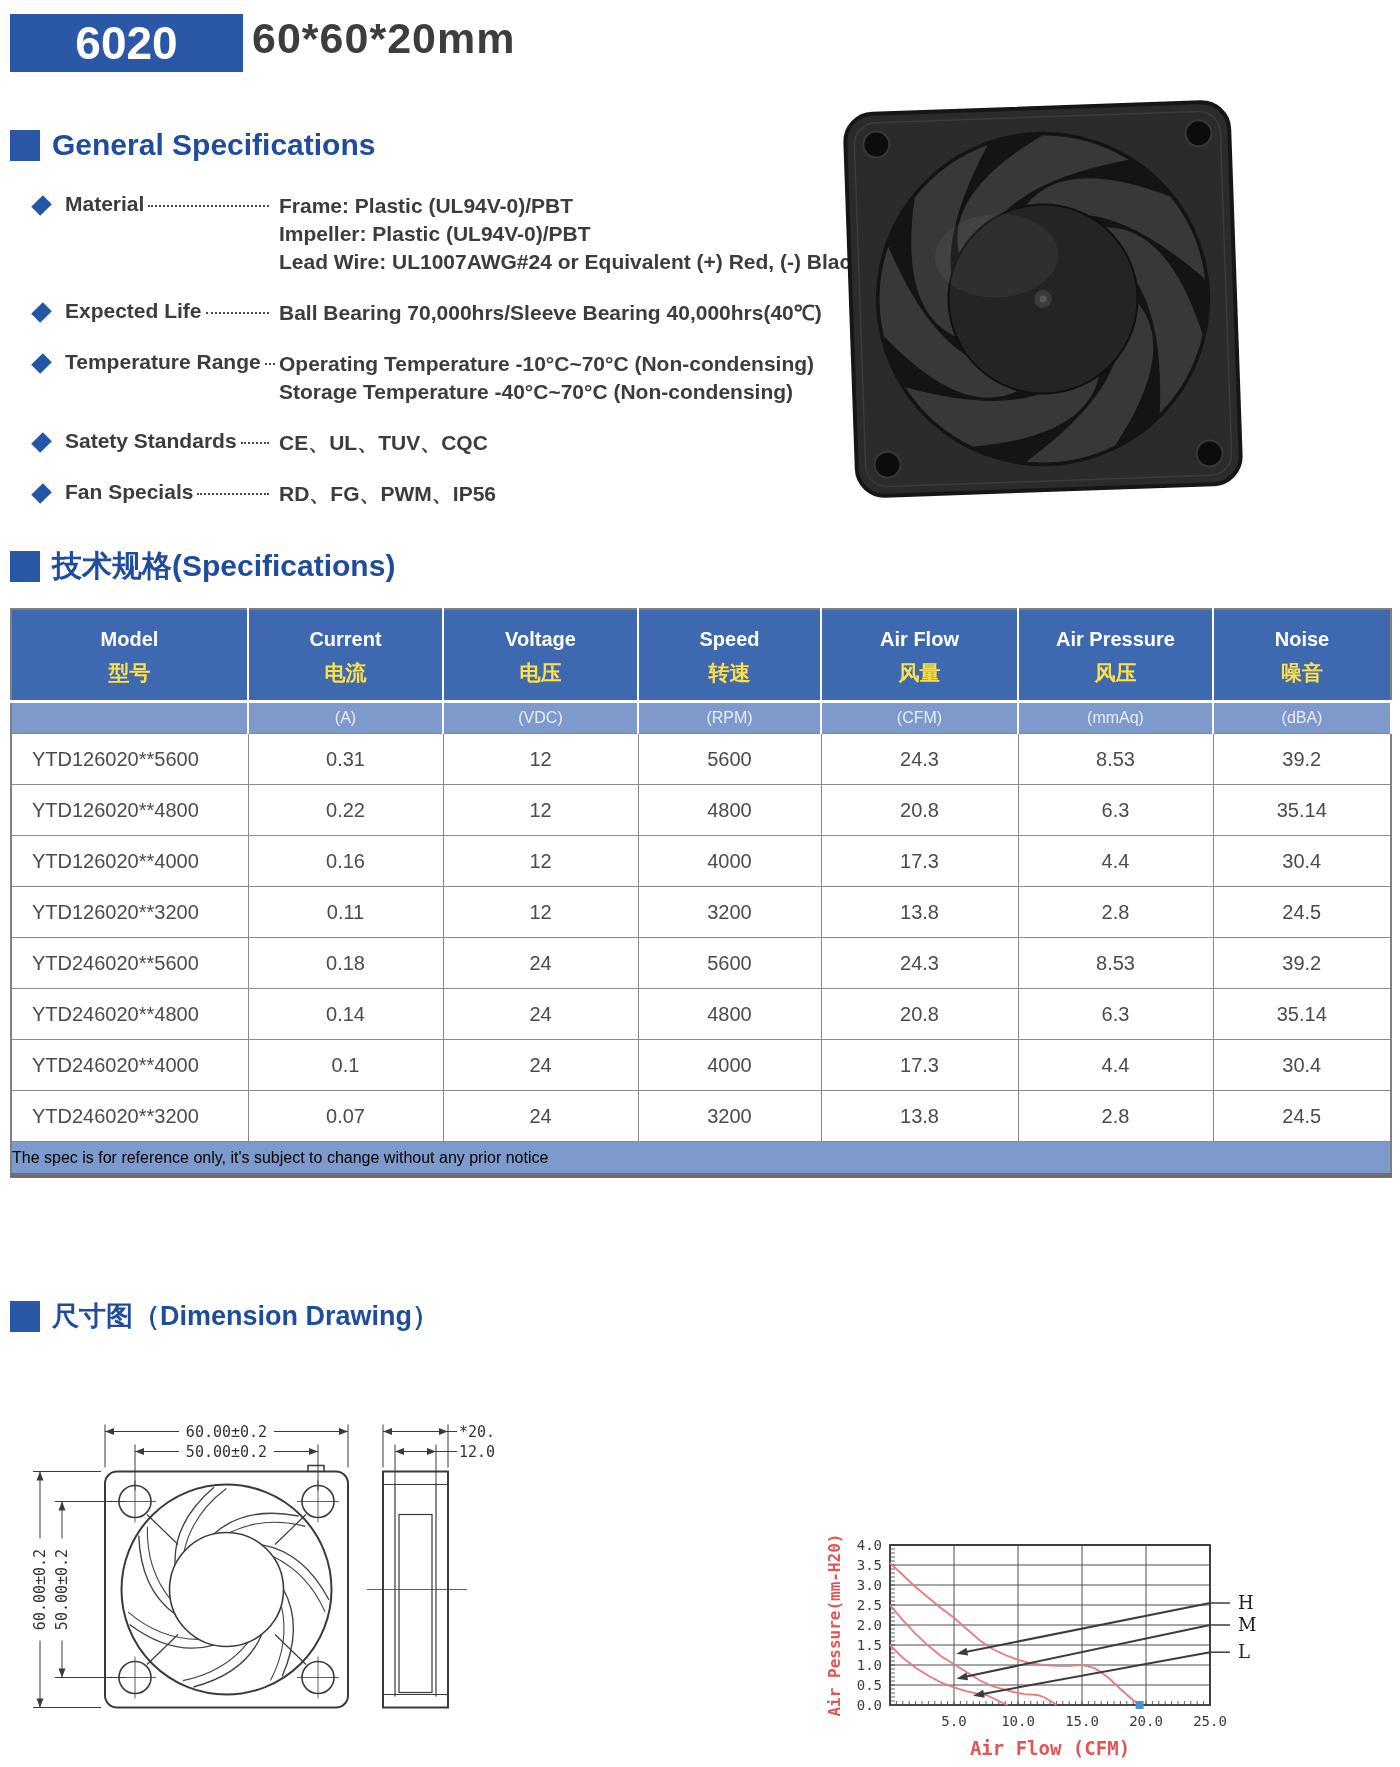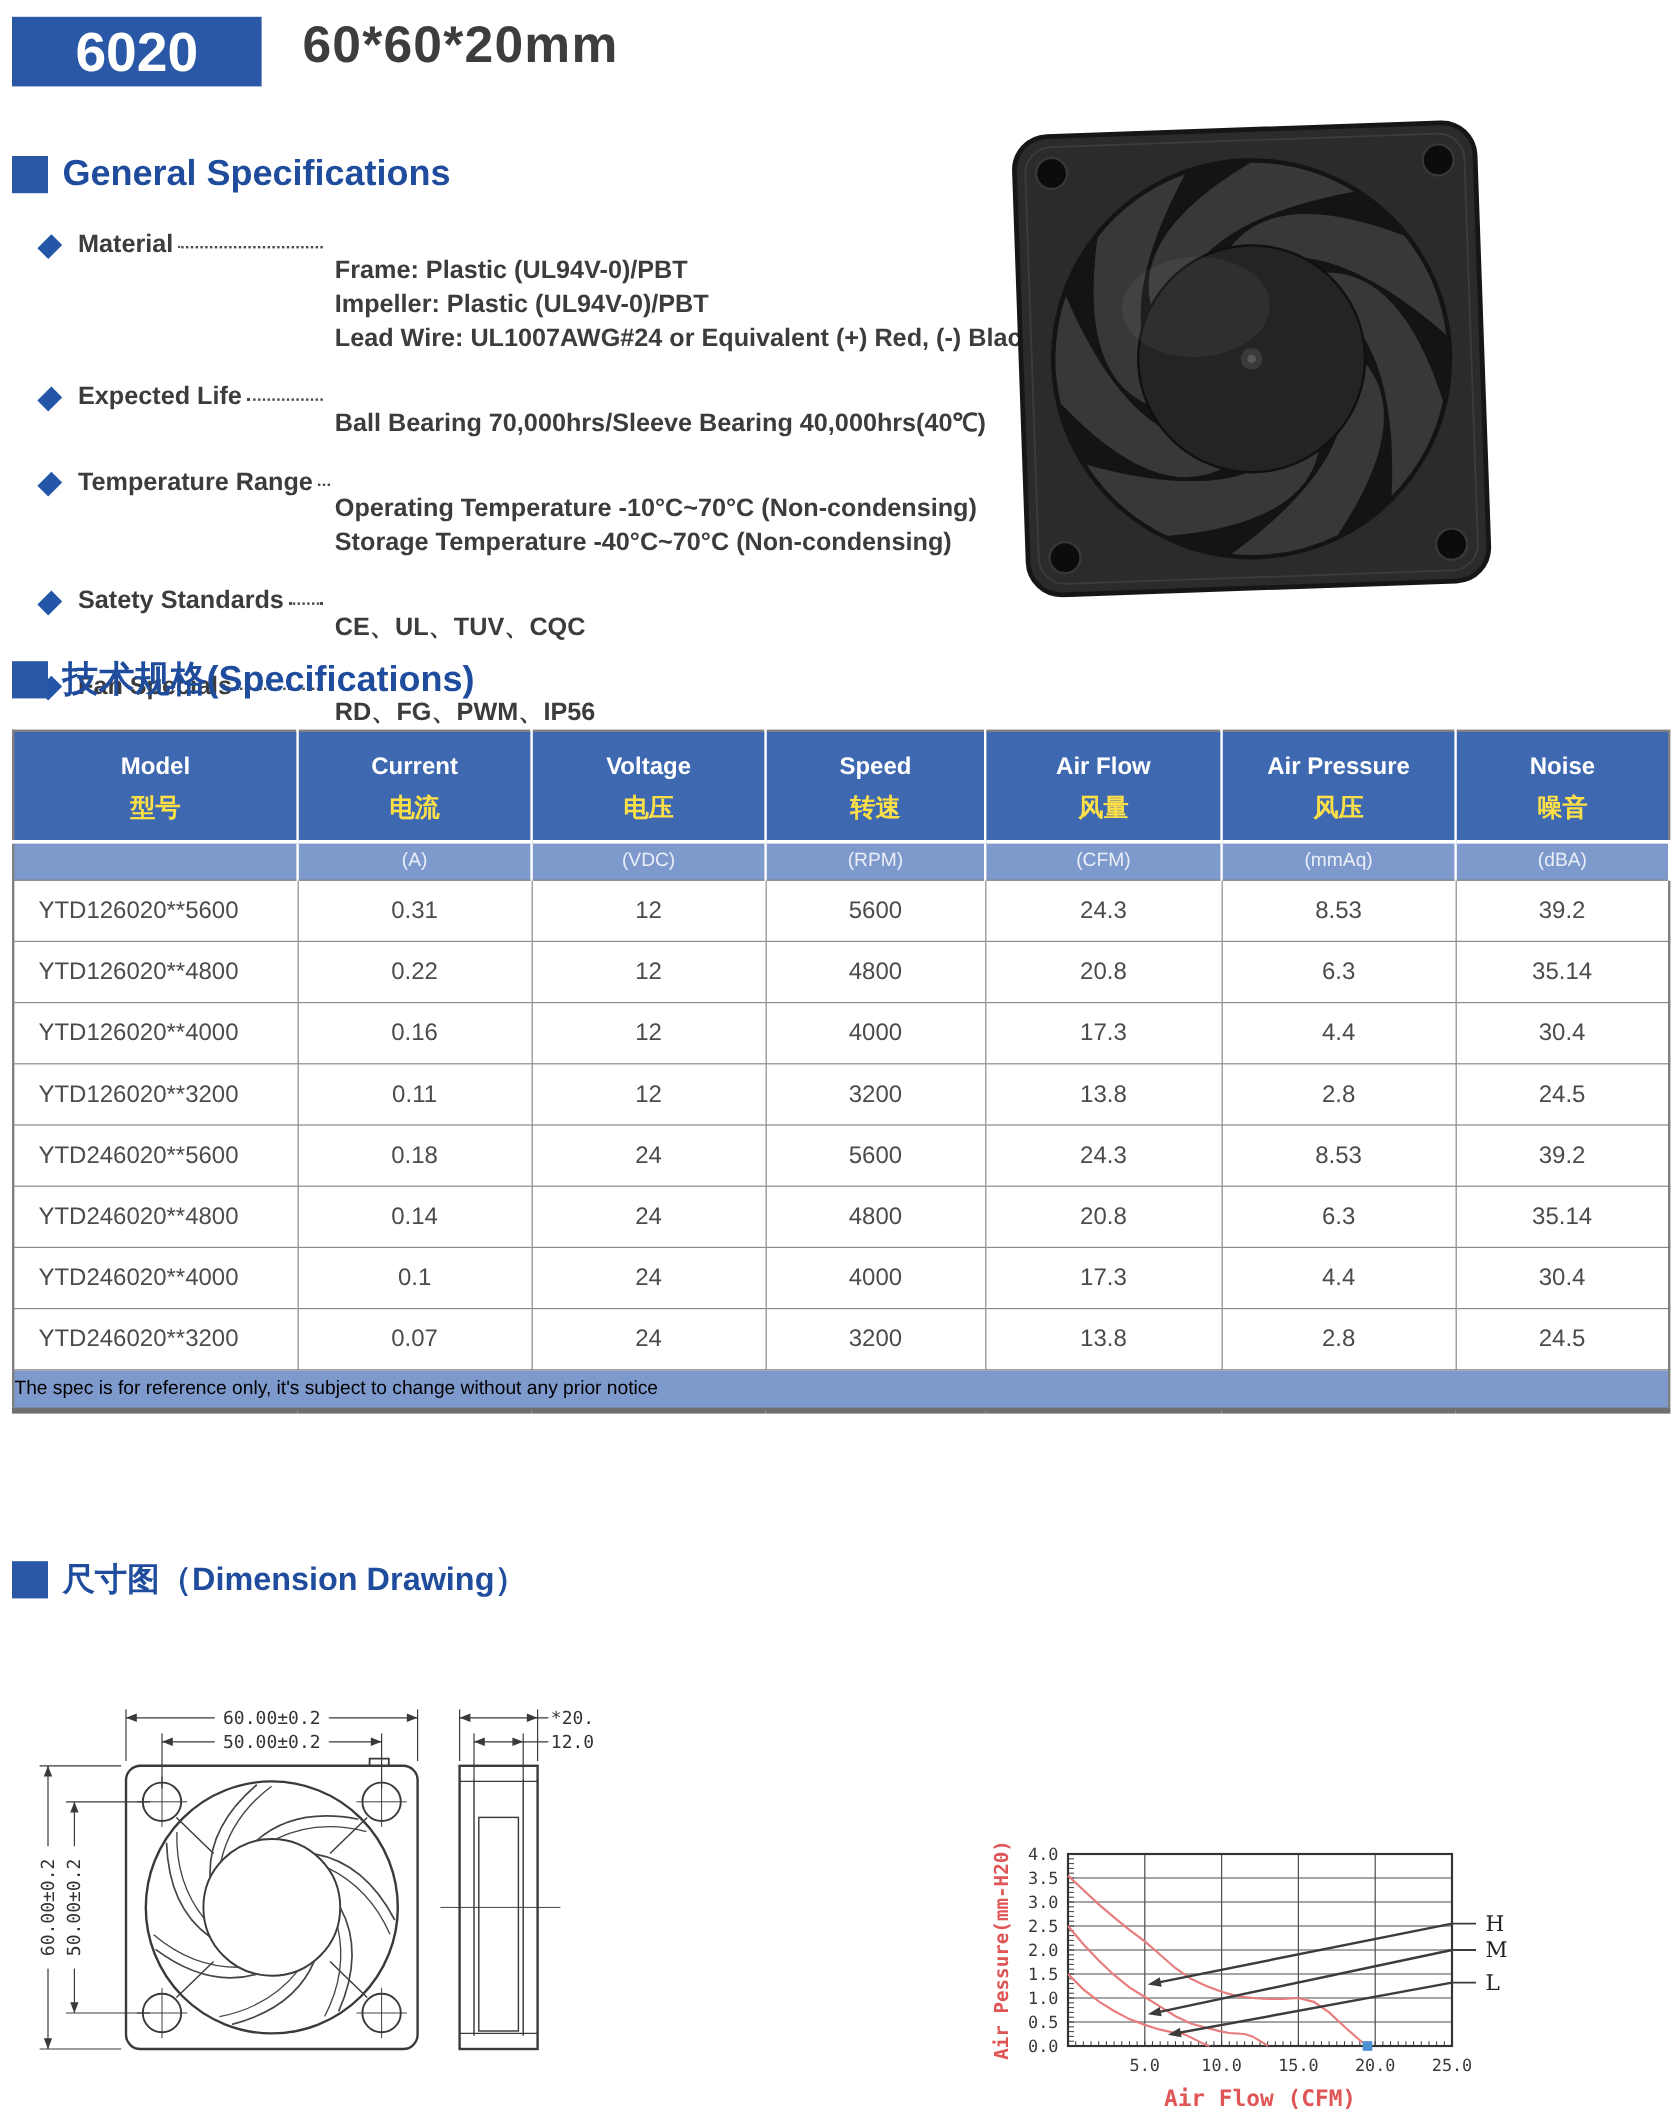--- a/index.html
+++ b/index.html
@@ -1,21 +1,21 @@
 <!DOCTYPE html>
 <html><head>
 <meta charset="utf-8">
 <title>6020 Fan Datasheet</title>
 <style>
   html,body{margin:0;padding:0;background:#fff;}
   .page{position:relative;width:1400px;height:1767px;background:#ffffff;
         font-family:"Liberation Sans",sans-serif;overflow:hidden;}
 
   
-  .badge{position:absolute;left:10px;top:14px;width:208px;height:58px;background:#2b58a6;
+  .badge{position:absolute;left:10px;top:14px;width:233px;height:58px;background:#2b58a6;
          display:flex;align-items:center;justify-content:center;color:#fff;
          font-size:46px;font-weight:700;}
   .size-title{position:absolute;left:252px;top:14px;font-size:43px;font-weight:700;
               color:#3d3d3d;letter-spacing:1px;}
 
   
   .sec-head{position:absolute;display:flex;align-items:center;}
   .sq{width:30px;height:31px;background:#2b58a6;margin-right:12px;flex:none;}
   .sec-title{font-size:30px;font-weight:700;color:#1f4c9c;white-space:nowrap;}
   .sec-title.small{font-size:27px;}
@@ -26,21 +26,21 @@
   #pq-head{left:718px;top:1298px;}
 
   
   #spec-list{position:absolute;left:32px;top:192px;width:800px;}
   .spec-item{display:flex;align-items:flex-start;margin-bottom:23px;}
   .diamond{flex:none;width:15px;height:15px;background:#2456a8;
            transform:rotate(45deg) scale(0.85,1.1);margin:6px 16px 0 2px;}
   .label-wrap{flex:none;width:208px;display:flex;align-items:flex-start;}
   .spec-label{font-size:21px;font-weight:700;color:#3c3c3c;white-space:nowrap;}
   .leader{flex:1;height:13px;border-bottom:2px dotted #4a4a4a;margin:0 4px;min-width:10px;}
-  .spec-values{font-size:21px;font-weight:700;color:#3c3c3c;padding-left:6px;margin-top:20px;}
+  .spec-values{font-size:21px;font-weight:700;color:#3c3c3c;padding-left:6px;}
   .spec-value-line{line-height:28px;white-space:nowrap;}
 
   
   #fan-photo{position:absolute;left:828px;top:100px;width:430px;height:398px;}
 
   
   #spec-table-el{position:absolute;left:10px;top:608px;width:1380px;border-collapse:collapse;
                  table-layout:fixed;border:2px solid #808080;border-bottom:5px solid #6f6f6f;}
   #spec-table-el th,#spec-table-el td{padding:0;}
   .th-main{background:#3e68b0;border-right:2px solid #fff;border-bottom:3px solid #fff;

